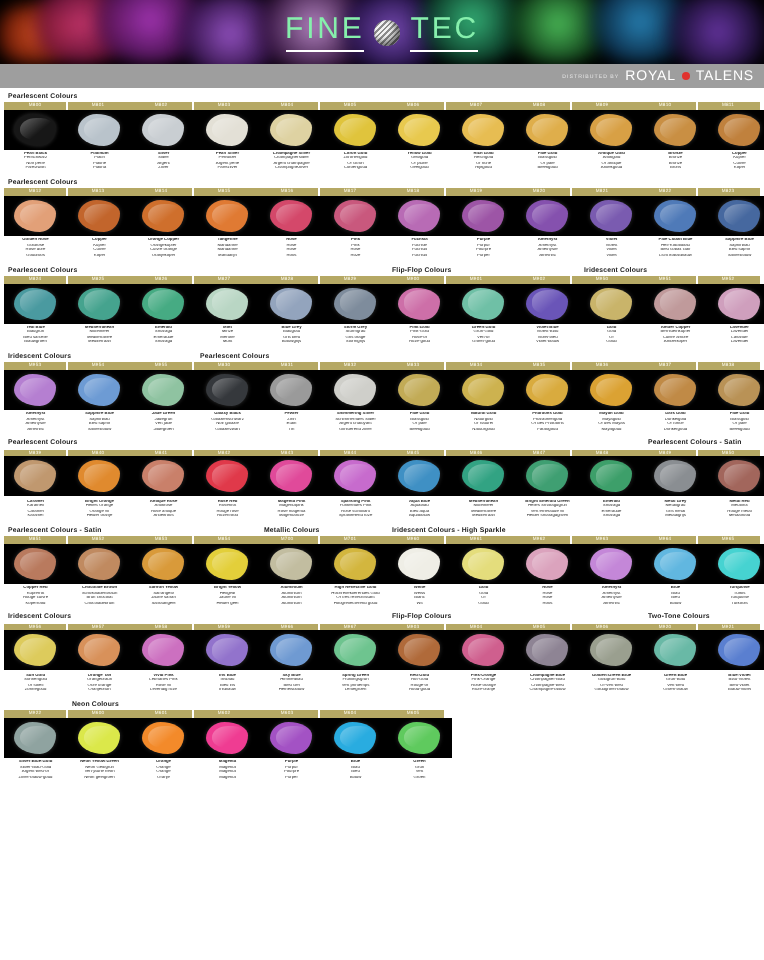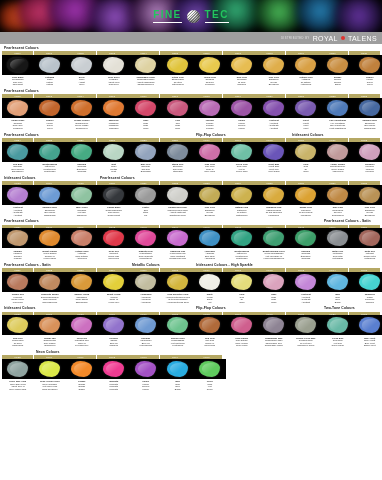--- a/index.html
+++ b/index.html
@@ -17,21 +17,21 @@
     background:#000;
     overflow:hidden;
   }
   .smoke { position:absolute; border-radius:50%; filter:blur(4px); opacity:.85; }
   #logo {
     position:absolute; left:0; top:0; width:100%; height:100%;
     display:flex; align-items:center; justify-content:center; gap:5px;
     z-index:5;
   }
   .logo-word {
-    color:#22c55e; font-size:10px; letter-spacing:1.4px; font-weight:700;
+    color:#86efac; font-size:15px; letter-spacing:1.4px; font-weight:400;
     border-bottom:1.4px solid #fff; line-height:1.15; padding-bottom:1px;
   }
   .logo-orb { width:13px; height:13px; border-radius:50%;
     background:
       repeating-linear-gradient(-45deg,#f2f2f2 0 1px,#8d8d8d 1px 2px);
     box-shadow:inset -2px -2px 3px rgba(0,0,0,.55);
   }
   
   #distbar {
     width:382px; height:12px; background:#9e9e9e;

